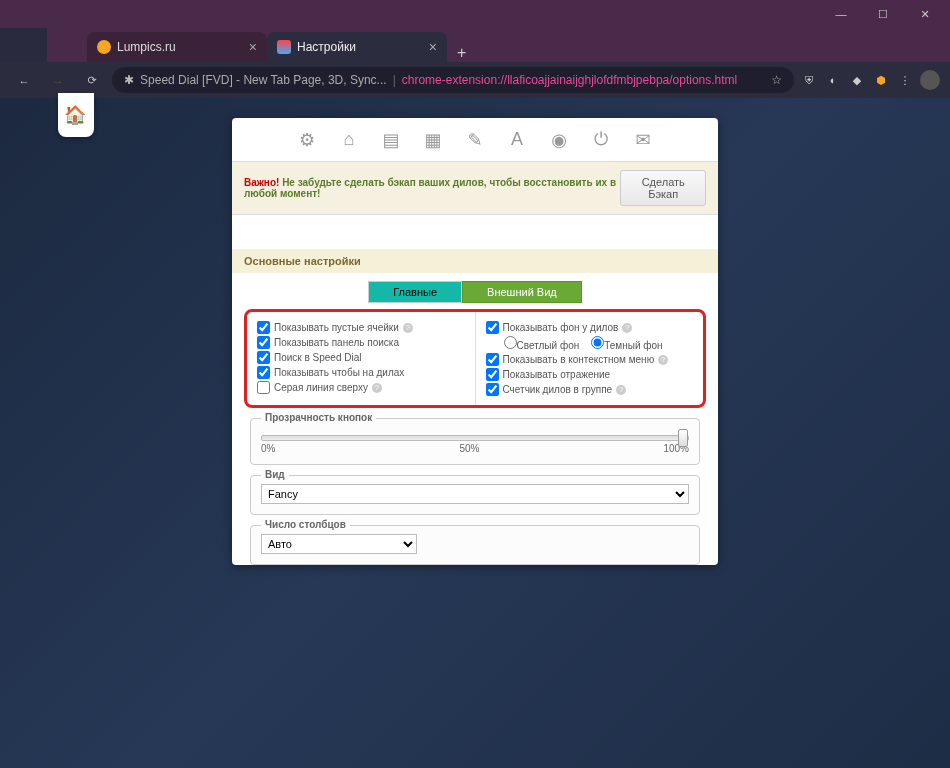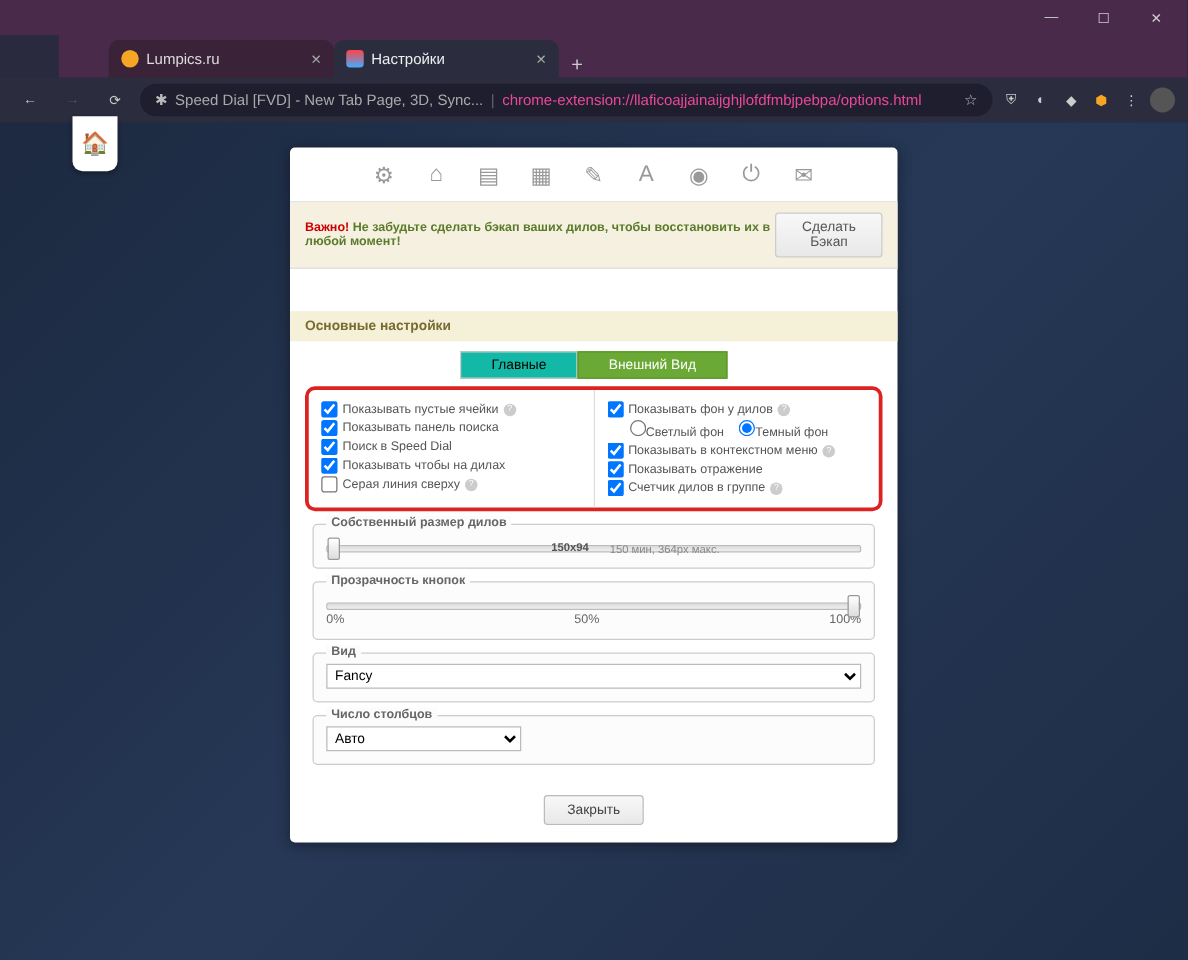--- a/index.html
+++ b/index.html
@@ -193,28 +193,20 @@
                   <input type="checkbox" checked="" style="">
                   <span>Счетчик дилов в группе</span>
                   <span class="help">?</span>
                 </label>
           </td>
         </tr>
       </tbody>
         </table>
     </div>
 
-    <div class="setting-group">
-      <span class="group-label">Собственный размер дилов</span>
-      <div class="slider-track">
-        <div class="slider-thumb" style="left:0"></div>
-        <span class="slider-info" style="left:42%;top:-4px;font-weight:bold;color:#555">150x94</span>
-        <span class="slider-info" style="left:53%;top:-3px">150 мин, 364px макс.</span>
-      </div>
-    </div>
 
     <div class="setting-group">
       <span class="group-label">Прозрачность кнопок</span>
       <div class="slider-track">
         <div class="slider-thumb" style="right:0"></div>
       </div>
       <div class="slider-marks">
         <span>0%</span>
         <span>50%</span>
         <span>100%</span>
@@ -224,21 +216,18 @@
     <div class="setting-group">
       <span class="group-label">Вид</span>
       <select><option>Fancy</option></select>
     </div>
 
     <div class="setting-group">
       <span class="group-label">Число столбцов</span>
       <select class="select-narrow"><option>Авто</option></select>
     </div>
 
-    <div class="footer">
-      <button class="close-btn">Закрыть</button>
-    </div>
   </div>
 </div>
 
 <div class="home-badge">
   <span class="home-icon">🏠</span>
 </div>
 
 </body></html>

